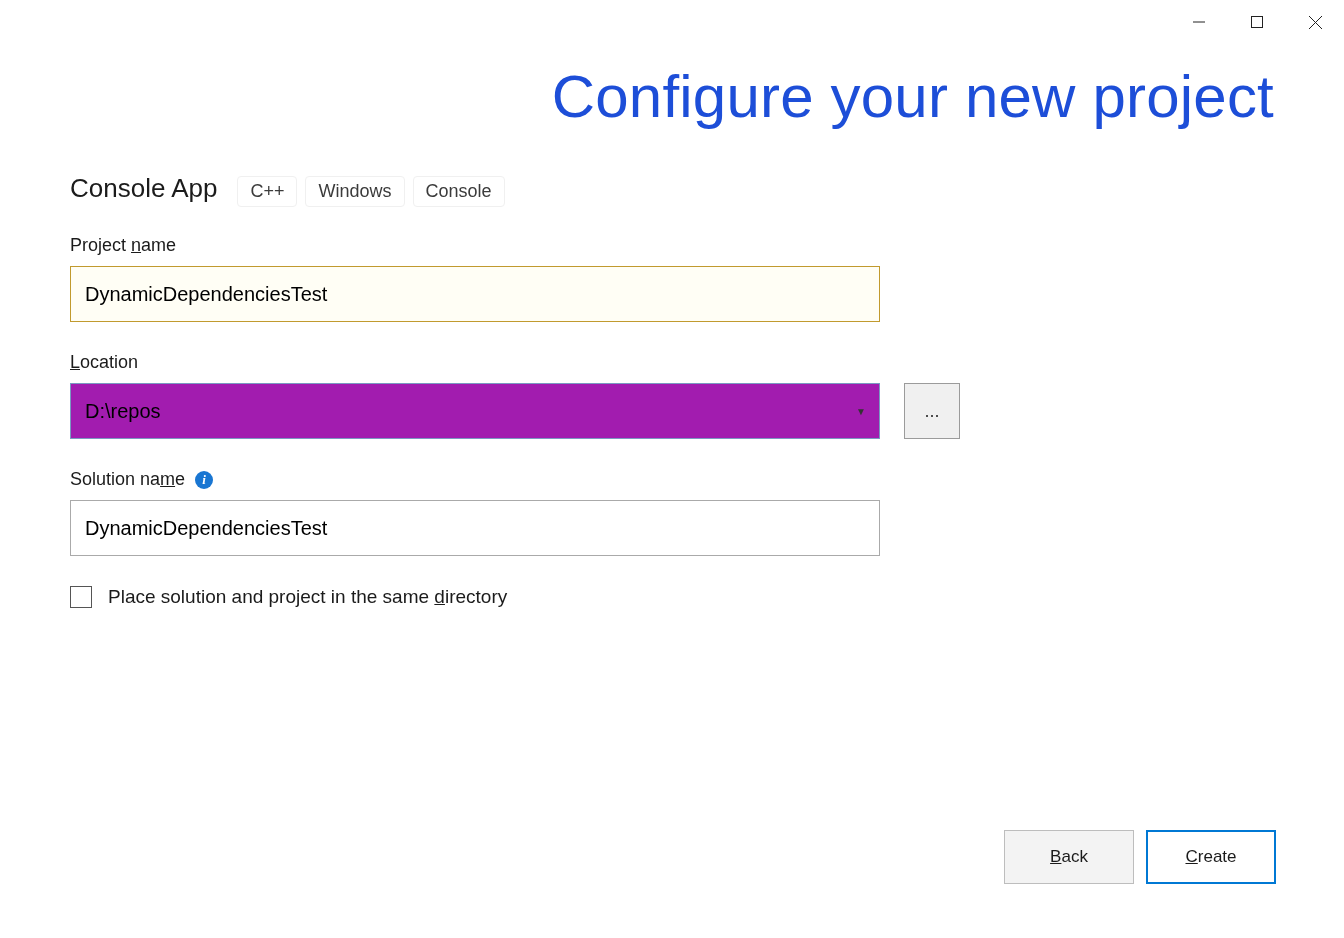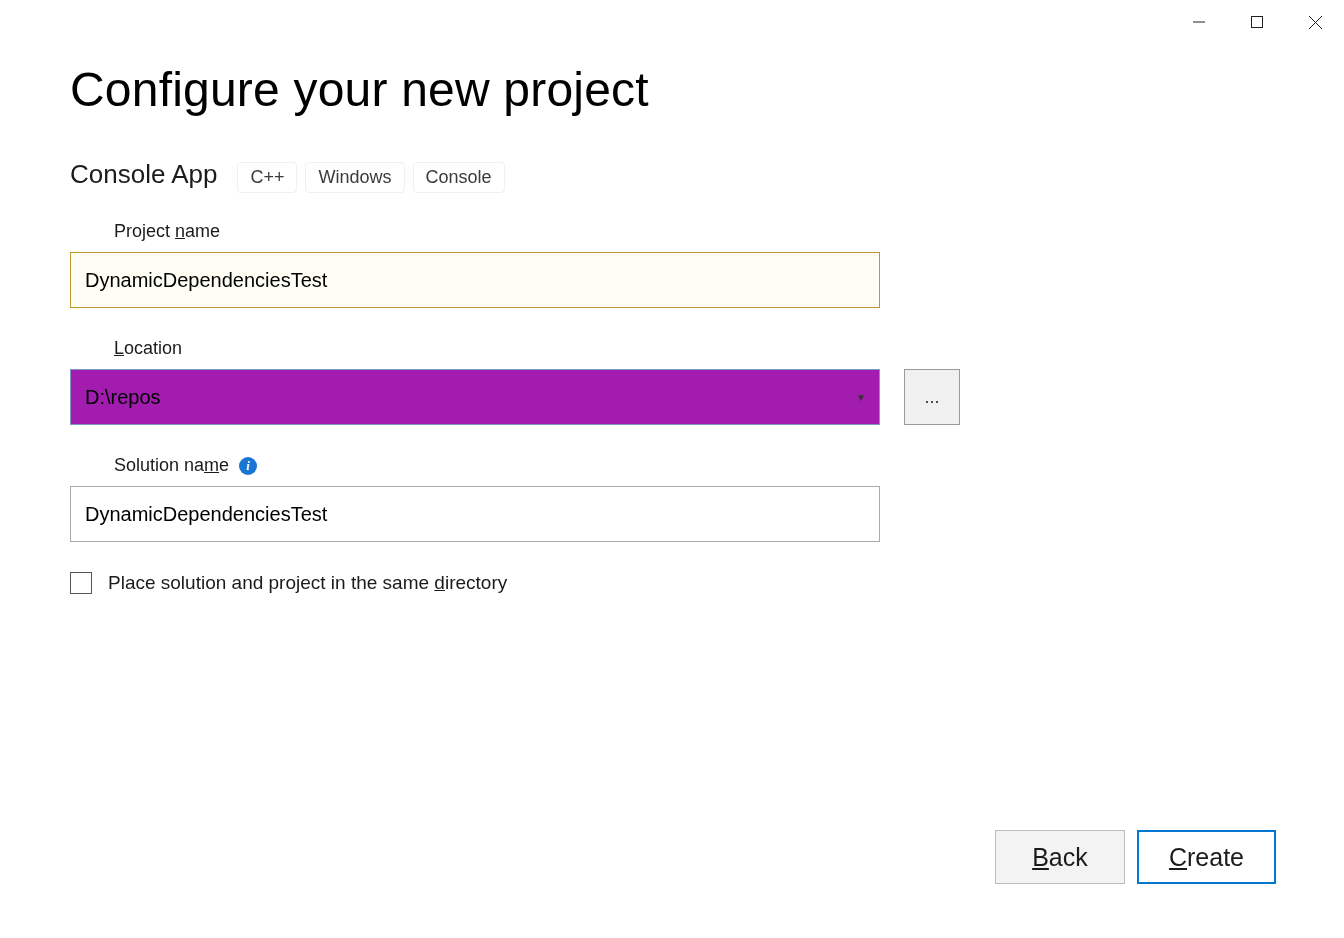--- a/index.html
+++ b/index.html
@@ -28,25 +28,26 @@
     }
     .win-btn svg { display: block; }
     .content {
       position: absolute;
       left: 70px;
       top: 62px;
       right: 70px;
       bottom: 90px;
     }
     .title {
-      font-size: 48px;
+      font-size: 60px;
       font-weight: 400;
-      color: #000000;
+      color: #1d4ed8;
       margin-bottom: 42px;
       letter-spacing: 0.2px;
+      text-align: right;
     }
     .subtitle-row {
       display: flex;
       align-items: baseline;
       gap: 20px;
       margin-bottom: 28px;
     }
     .subtitle {
       font-size: 26px;
       font-weight: 400;
@@ -61,21 +62,20 @@
       border: 1px solid #f0f0f0;
       border-radius: 4px;
     }
     .field-label {
       font-size: 18px;
       color: #1b1b1b;
       margin-bottom: 10px;
       display: flex;
       align-items: center;
       gap: 10px;
-      margin-left: 44px;
     }
     .input-row { display: flex; align-items: center; gap: 24px; margin-bottom: 30px; }
     .text-input {
       width: 810px;
       height: 56px;
       padding: 0 14px;
       font-size: 20px;
       font-family: inherit;
       border: 1px solid #aaa;
       background: #fff;
@@ -151,21 +151,21 @@
       position: absolute;
       right: 68px;
       bottom: 54px;
       display: flex;
       gap: 12px;
     }
     .footer-btn {
       min-width: 130px;
       height: 54px;
       padding: 0 30px;
-      font-size: 25px;
+      font-size: 17px;
       font-family: inherit;
       border: 1px solid #bdbdbd;
       background: #f3f3f3;
       cursor: pointer;
       color: #1b1b1b;
     }
     .footer-btn.primary {
       border: 2px solid #0078d4;
       background: #ffffff;
     }

